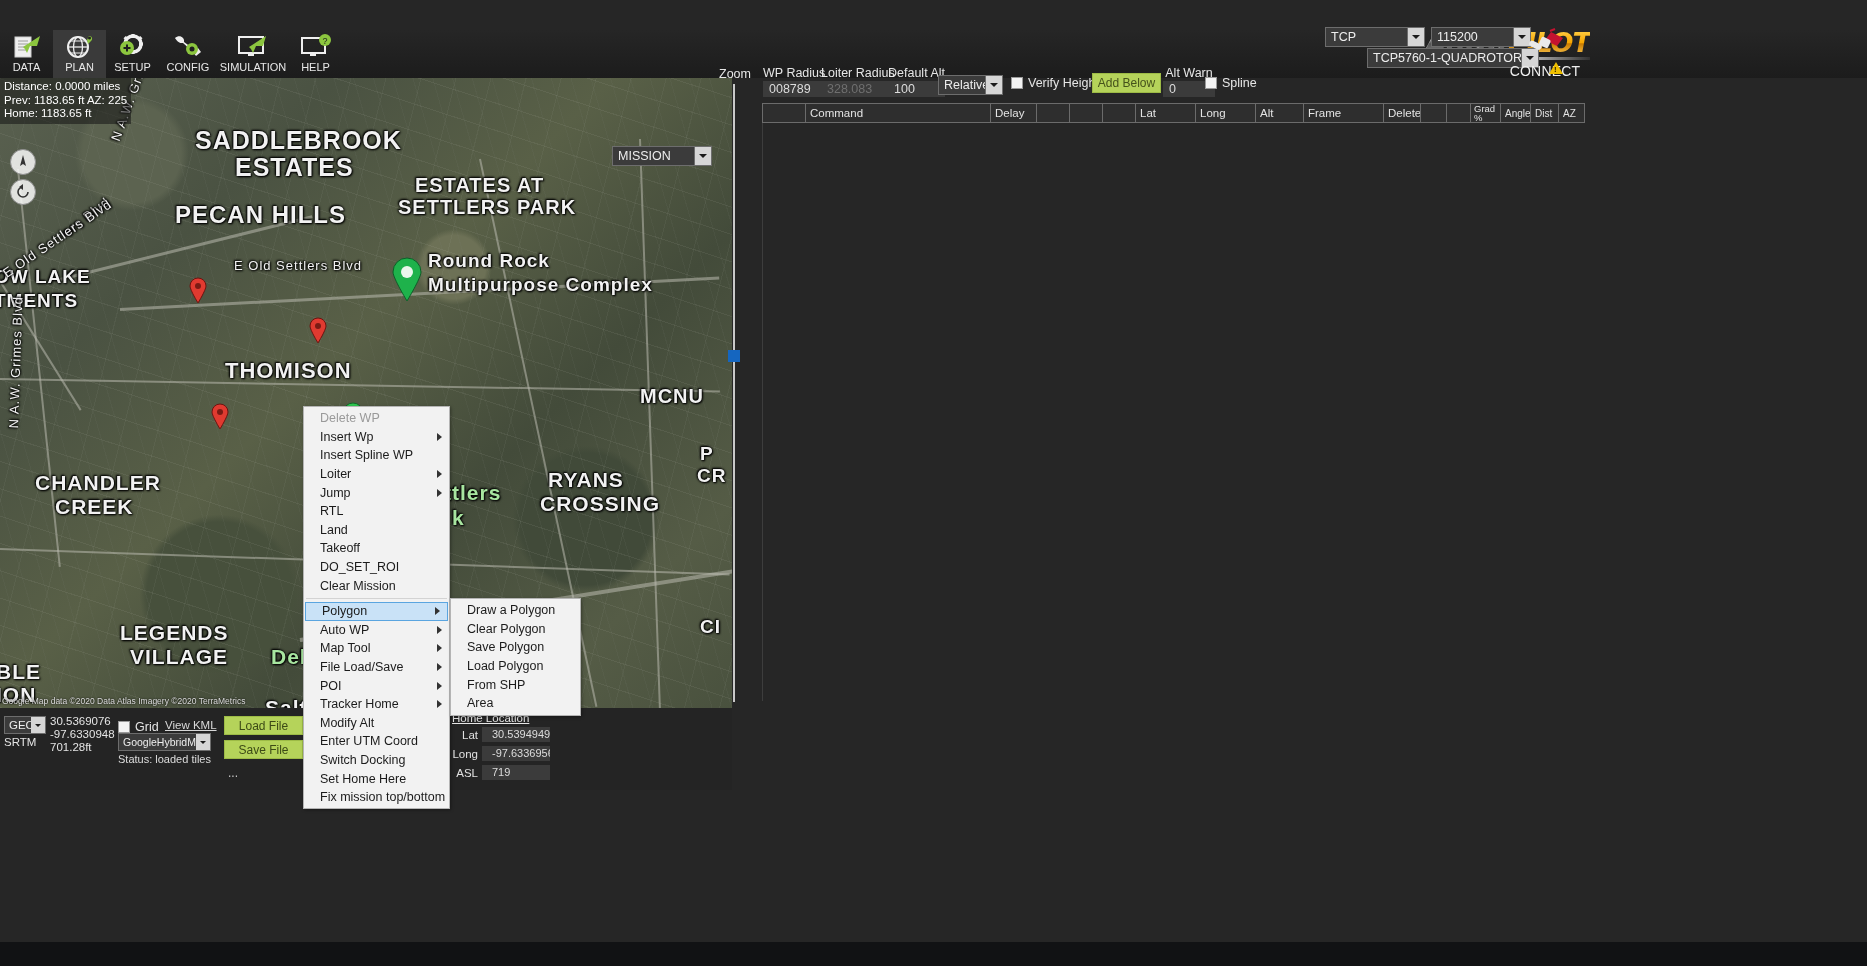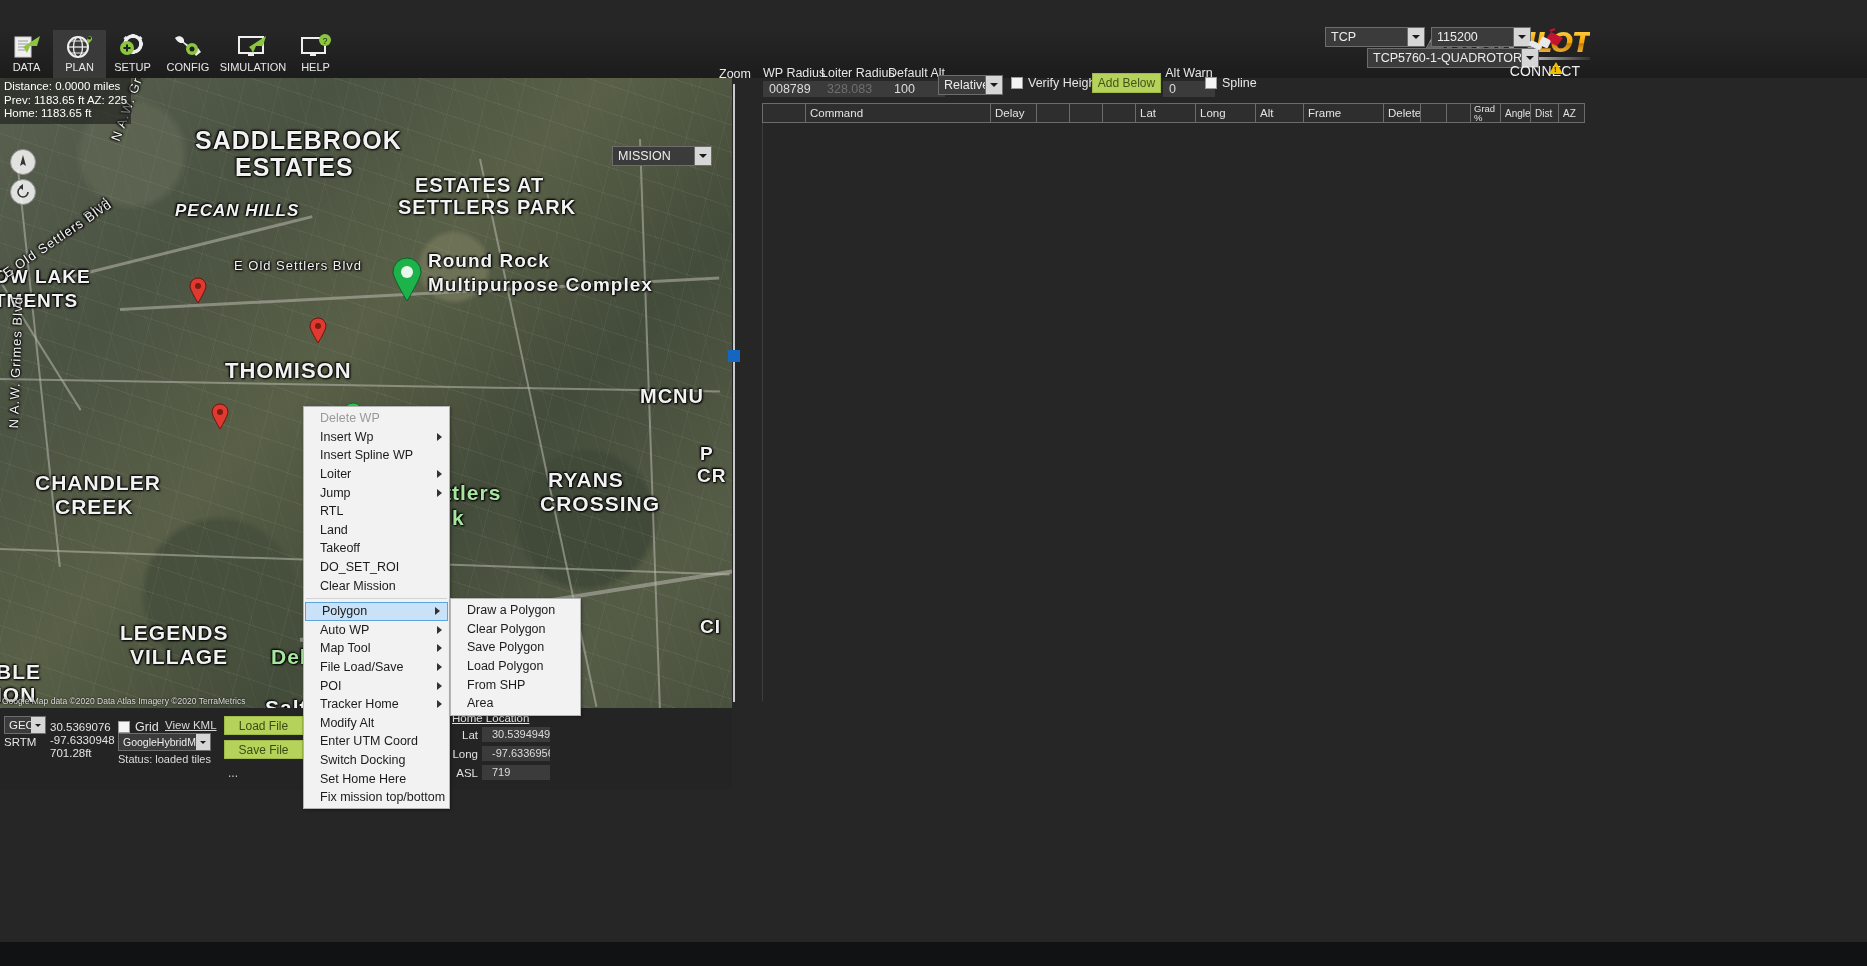--- a/index.html
+++ b/index.html
@@ -428,21 +428,21 @@
     <div class="road" style="left:120px;top:230px;width:600px;transform:rotate(-3deg);height:3px;"></div>
     <div class="road" style="left:0px;top:300px;width:720px;transform:rotate(1deg);height:2px;"></div>
     <div class="road" style="left:0px;top:470px;width:730px;transform:rotate(2deg);height:2px;"></div>
     <div class="road" style="left:300px;top:560px;width:440px;transform:rotate(-9deg);height:4px;"></div>
     <div class="road" style="left:18px;top:90px;width:400px;transform:rotate(84deg);"></div>
     <div class="road" style="left:480px;top:80px;width:560px;transform:rotate(78deg);"></div>
     <div class="road" style="left:640px;top:60px;width:600px;transform:rotate(88deg);"></div>
 
     <div class="maplabel" style="left:195px;top:48px;font-size:25px;">SADDLEBROOK</div>
     <div class="maplabel" style="left:235px;top:75px;font-size:25px;">ESTATES</div>
-    <div class="maplabel" style="left:175px;top:123px;font-size:17px;font-style:italic;">PECAN HILLS</div>
+    <div class="maplabel" style="left:175px;top:123px;font-size:24px;">PECAN HILLS</div>
     <div class="maplabel" style="left:415px;top:96px;font-size:20px;">ESTATES AT</div>
     <div class="maplabel" style="left:398px;top:118px;font-size:20px;">SETTLERS PARK</div>
     <div class="maplabel" style="left:225px;top:280px;font-size:22px;">THOMISON</div>
     <div class="maplabel" style="left:640px;top:307px;font-size:20px;">MCNU</div>
     <div class="maplabel" style="left:548px;top:390px;font-size:21px;">RYANS</div>
     <div class="maplabel" style="left:540px;top:414px;font-size:21px;">CROSSING</div>
     <div class="maplabel" style="left:35px;top:393px;font-size:21px;">CHANDLER</div>
     <div class="maplabel" style="left:55px;top:417px;font-size:21px;">CREEK</div>
     <div class="maplabel" style="left:120px;top:543px;font-size:21px;">LEGENDS</div>
     <div class="maplabel" style="left:130px;top:567px;font-size:21px;">VILLAGE</div>
@@ -607,21 +607,21 @@
     <div id="wpbody"></div>
   </div>
 
   <div id="botpanel">
     <div class="mini-combo" style="position:absolute;left:4px;top:8px;width:42px;">
       <span>GEO</span>
       <span class="arrow">
           <i></i>
         </span>
     </div>
-    <div style="position:absolute;left:50px;top:13px;color:#e4e4e4;font-size:11.5px;line-height:13px;">
+    <div style="position:absolute;left:50px;top:7px;color:#e4e4e4;font-size:11.5px;line-height:13px;">
       <div>30.5369076</div>
       <div>-97.6330948</div>
       <div>701.28ft</div>
     </div>
     <div style="position:absolute;left:4px;top:28px;color:#e4e4e4;font-size:11.5px;">SRTM</div>
 
     <div class="chk" style="position:absolute;left:118px;top:12px;">
       <span class="box"></span>
       <span>Grid</span>
     </div>

